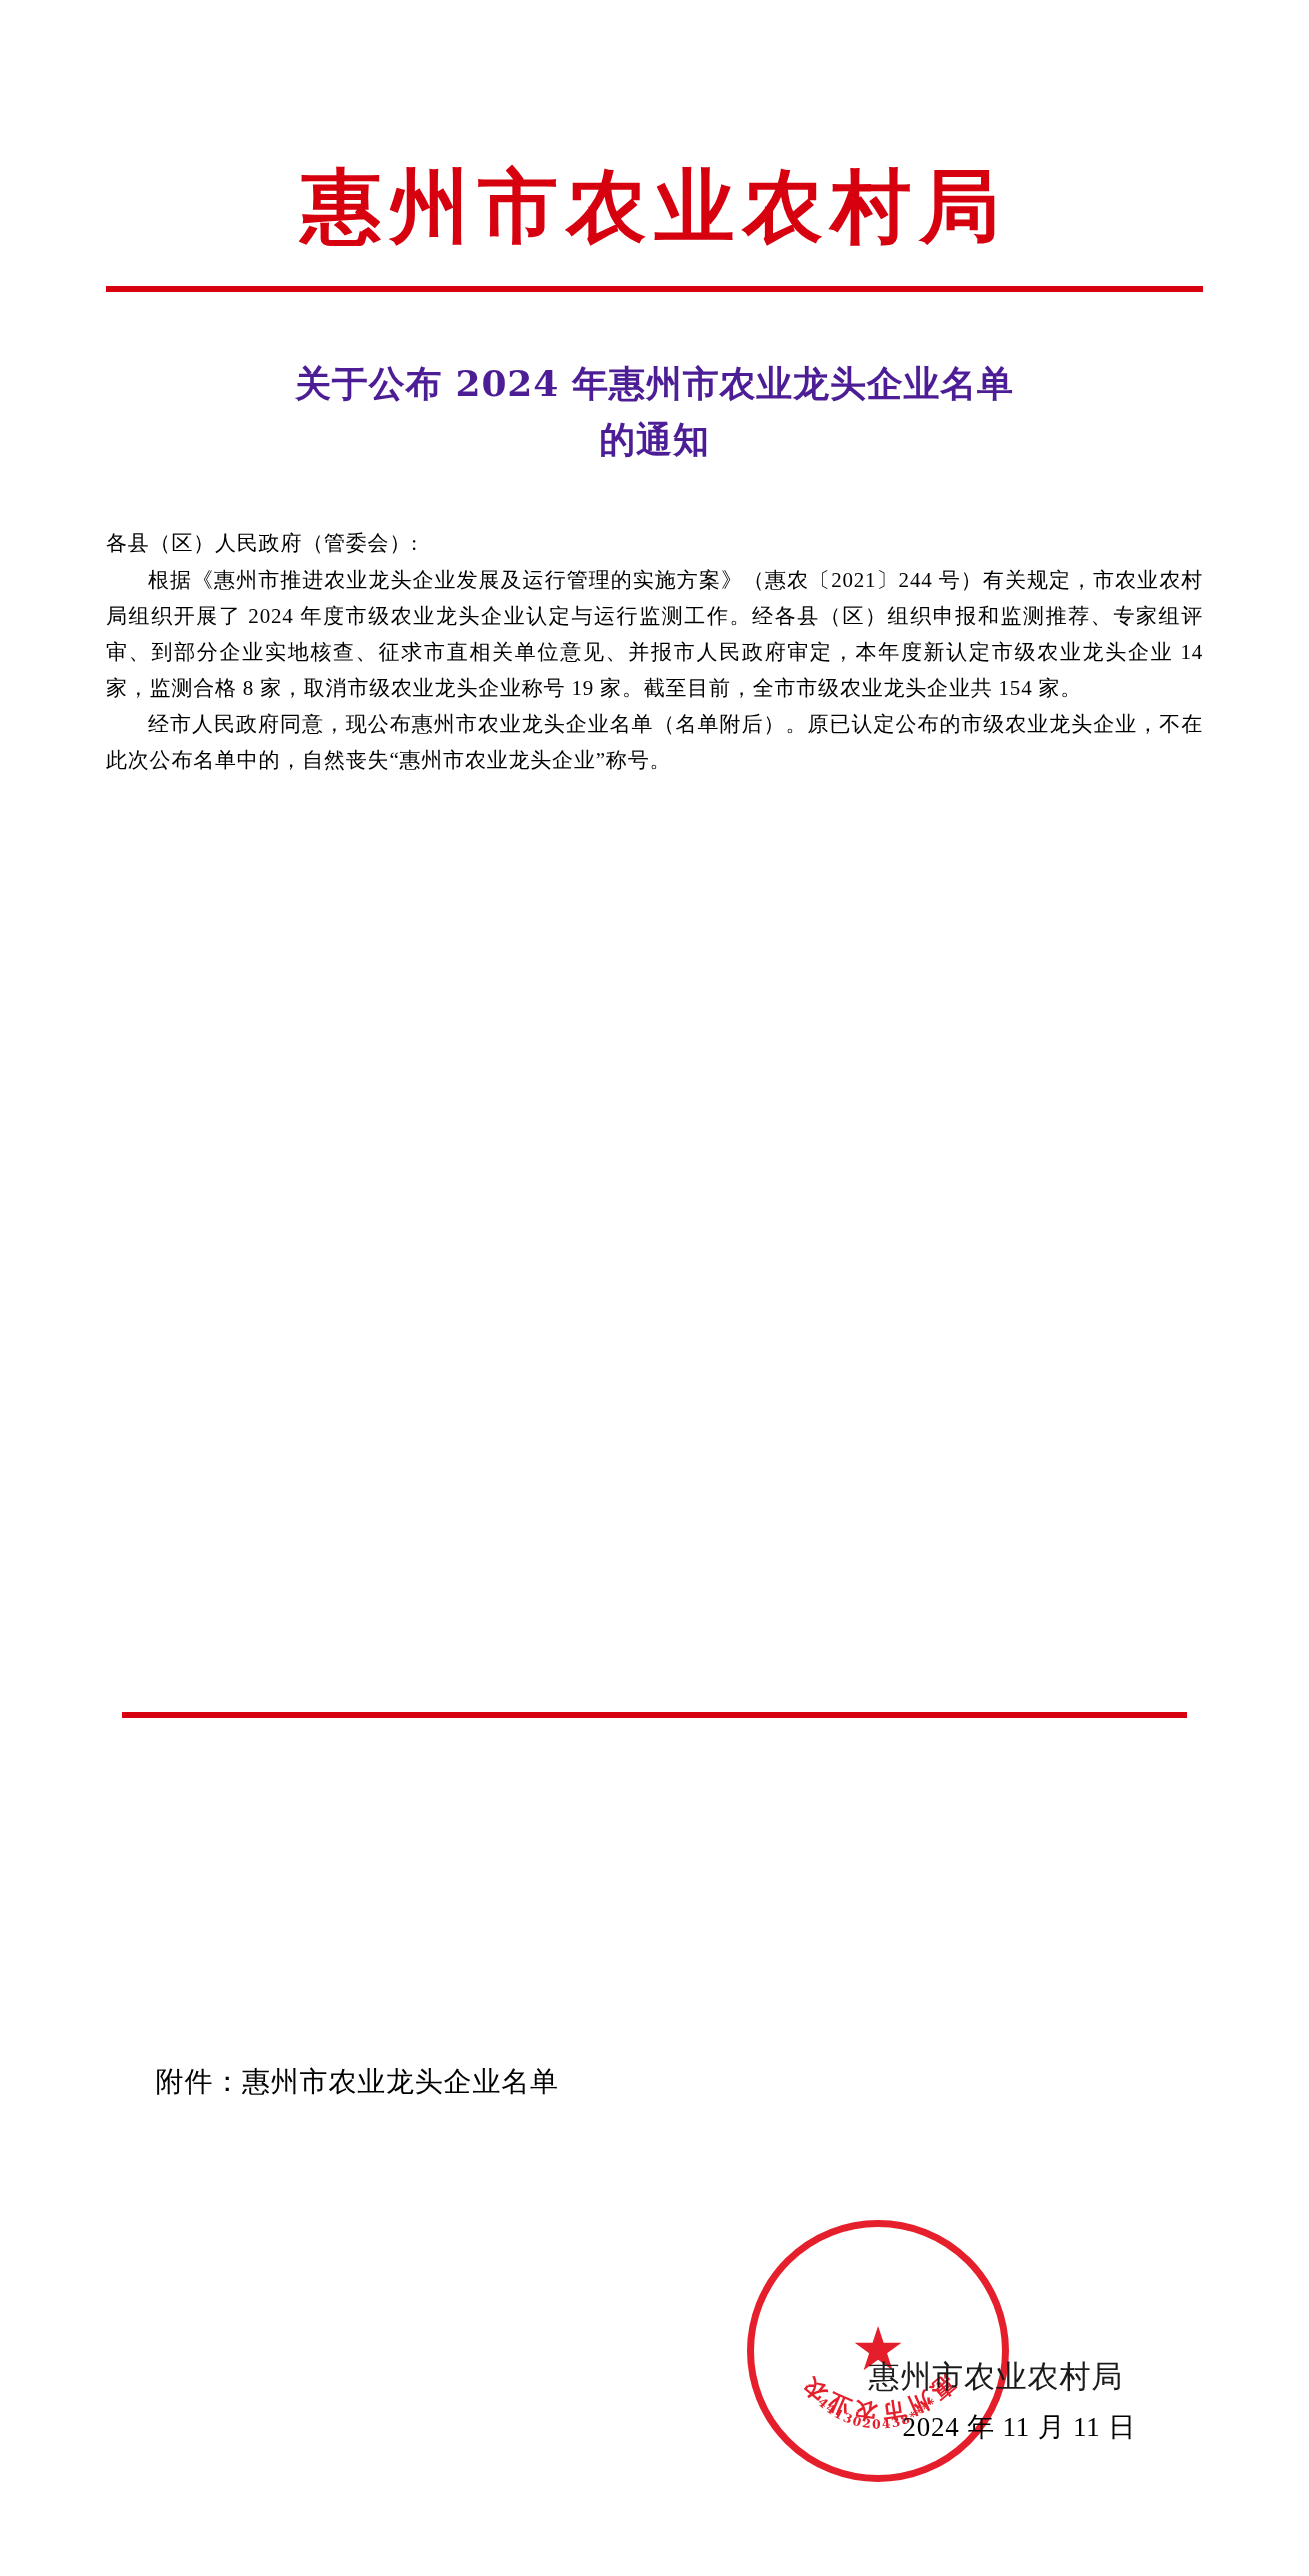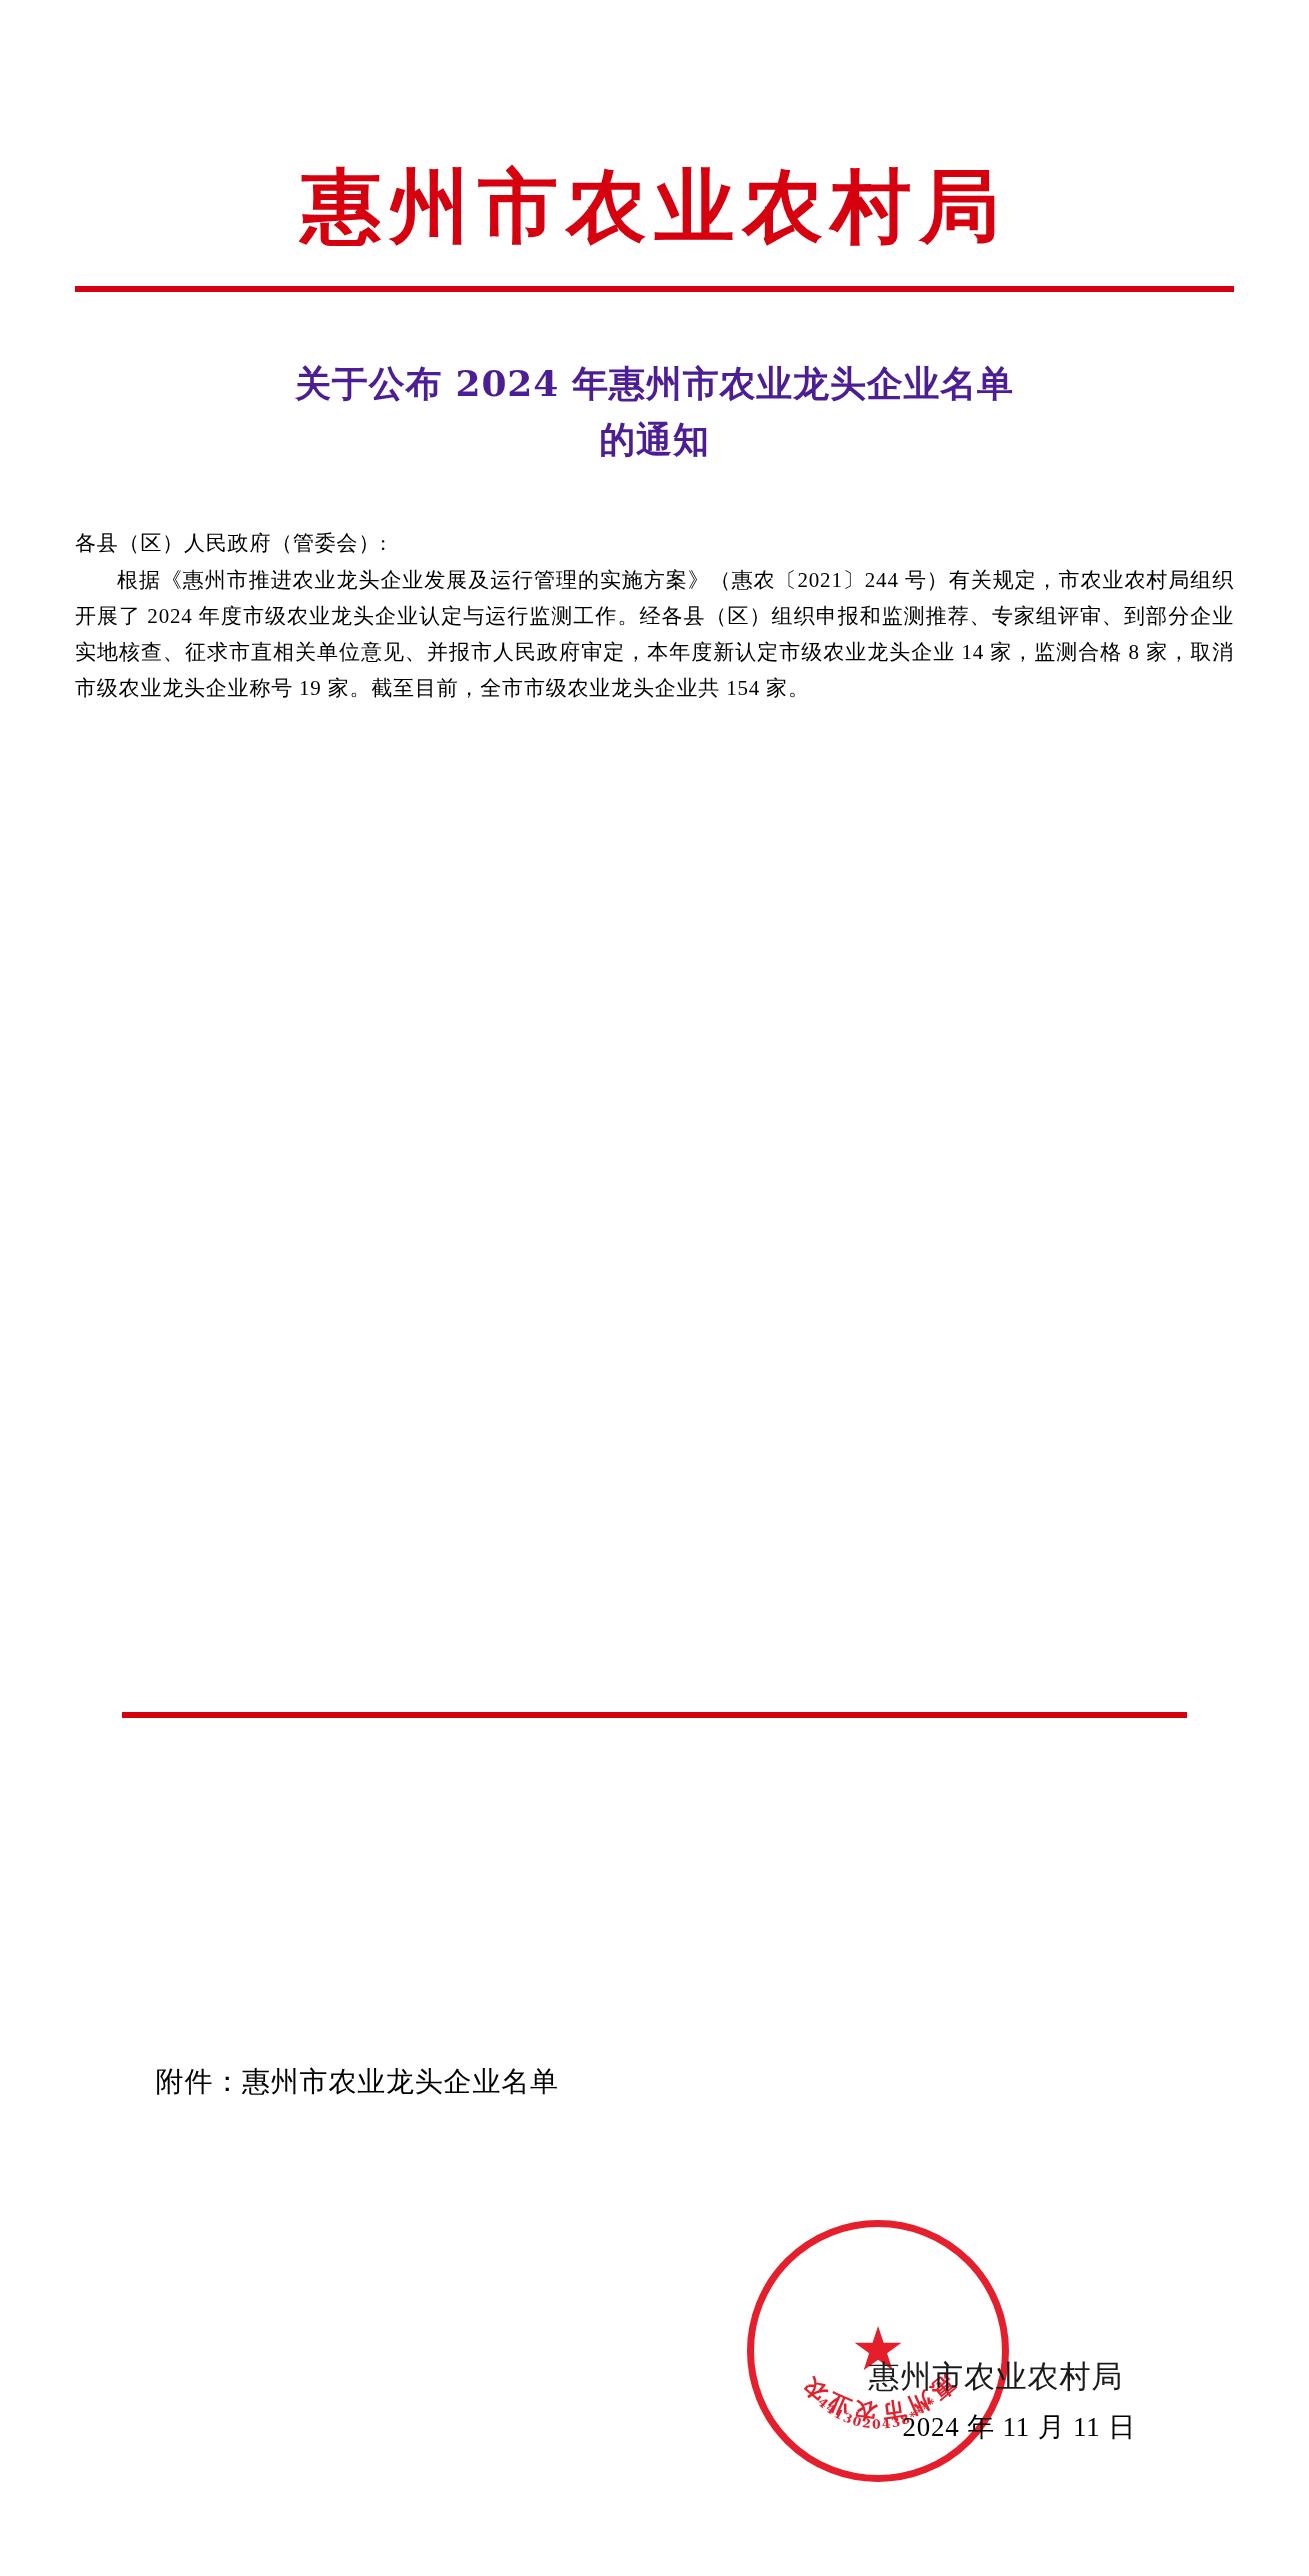--- a/index.html
+++ b/index.html
@@ -14,21 +14,21 @@
     font-family: "Liberation Serif", "DejaVu Serif", serif;
     color: #000000;
     overflow: hidden;
   }
 
   .page {
     position: relative;
     width: 1309px;
     height: 2576px;
     box-sizing: border-box;
-    padding: 0 75px;
+    padding: 0 106px;
   }
 
   
   .masthead {
     padding-top: 162px;
     text-align: center;
   }
   .masthead-title {
     color: #d6000f;
     font-family: "DejaVu Serif", "Liberation Serif", serif;
@@ -172,20 +172,21 @@
   <div class="rule-thick"></div>
 
   <div class="doc-title">
     <span>关于公布 2024 年惠州市农业龙头企业名单</span>
     <span class="line2">的通知</span>
   </div>
 
   <div class="body-text">
     <p>各县（区）人民政府（管委会）:</p>
     <p class="indent">根据《惠州市推进农业龙头企业发展及运行管理的实施方案》（惠农〔2021〕244 号）有关规定，市农业农村局组织开展了 2024 年度市级农业龙头企业认定与运行监测工作。经各县（区）组织申报和监测推荐、专家组评审、到部分企业实地核查、征求市直相关单位意见、并报市人民政府审定，本年度新认定市级农业龙头企业 14 家，监测合格 8 家，取消市级农业龙头企业称号 19 家。截至目前，全市市级农业龙头企业共 154 家。</p>
+    <p class="indent">经市人民政府同意，现公布惠州市农业龙头企业名单（名单附后）。原已认定公布的市级农业龙头企业，不在此次公布名单中的，自然丧失“惠州市农业龙头企业”称号。</p>
   </div>
 
   <div class="rule-bottom-wrap">
     <div class="rule-bottom"></div>
   </div>
 
   <div class="attachment">附件：惠州市农业龙头企业名单</div>
 
   <div class="seal">
     <div class="seal-inner">

